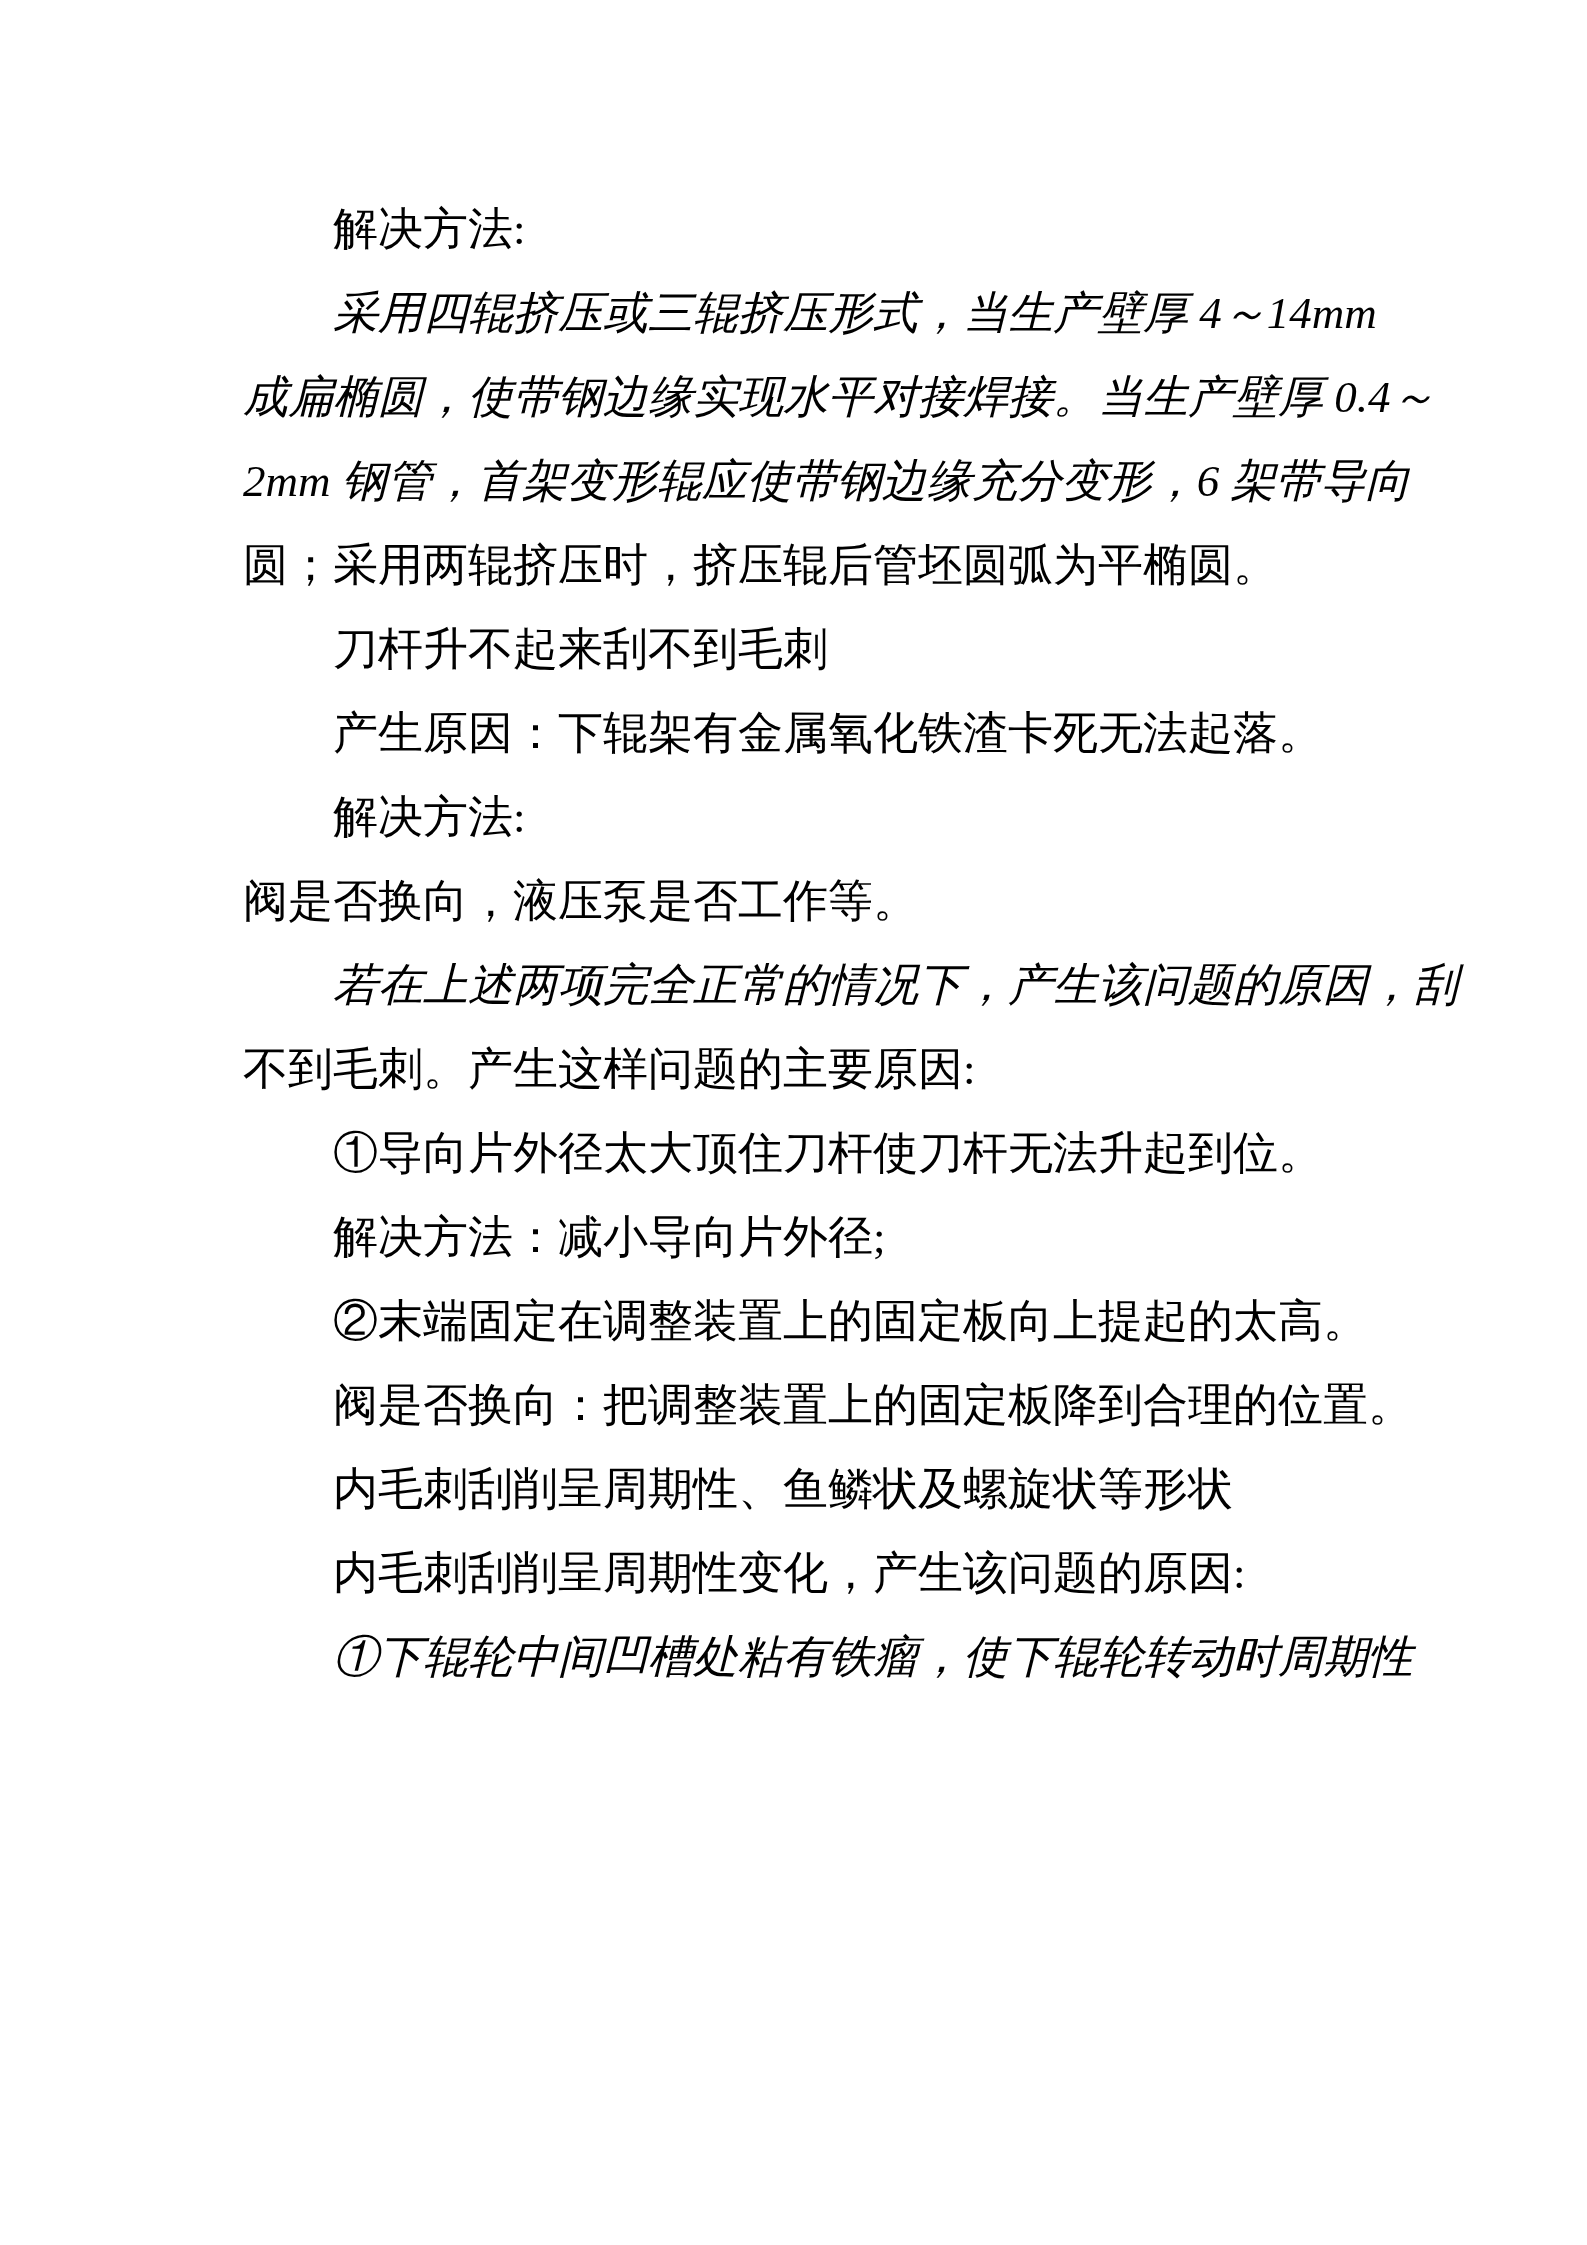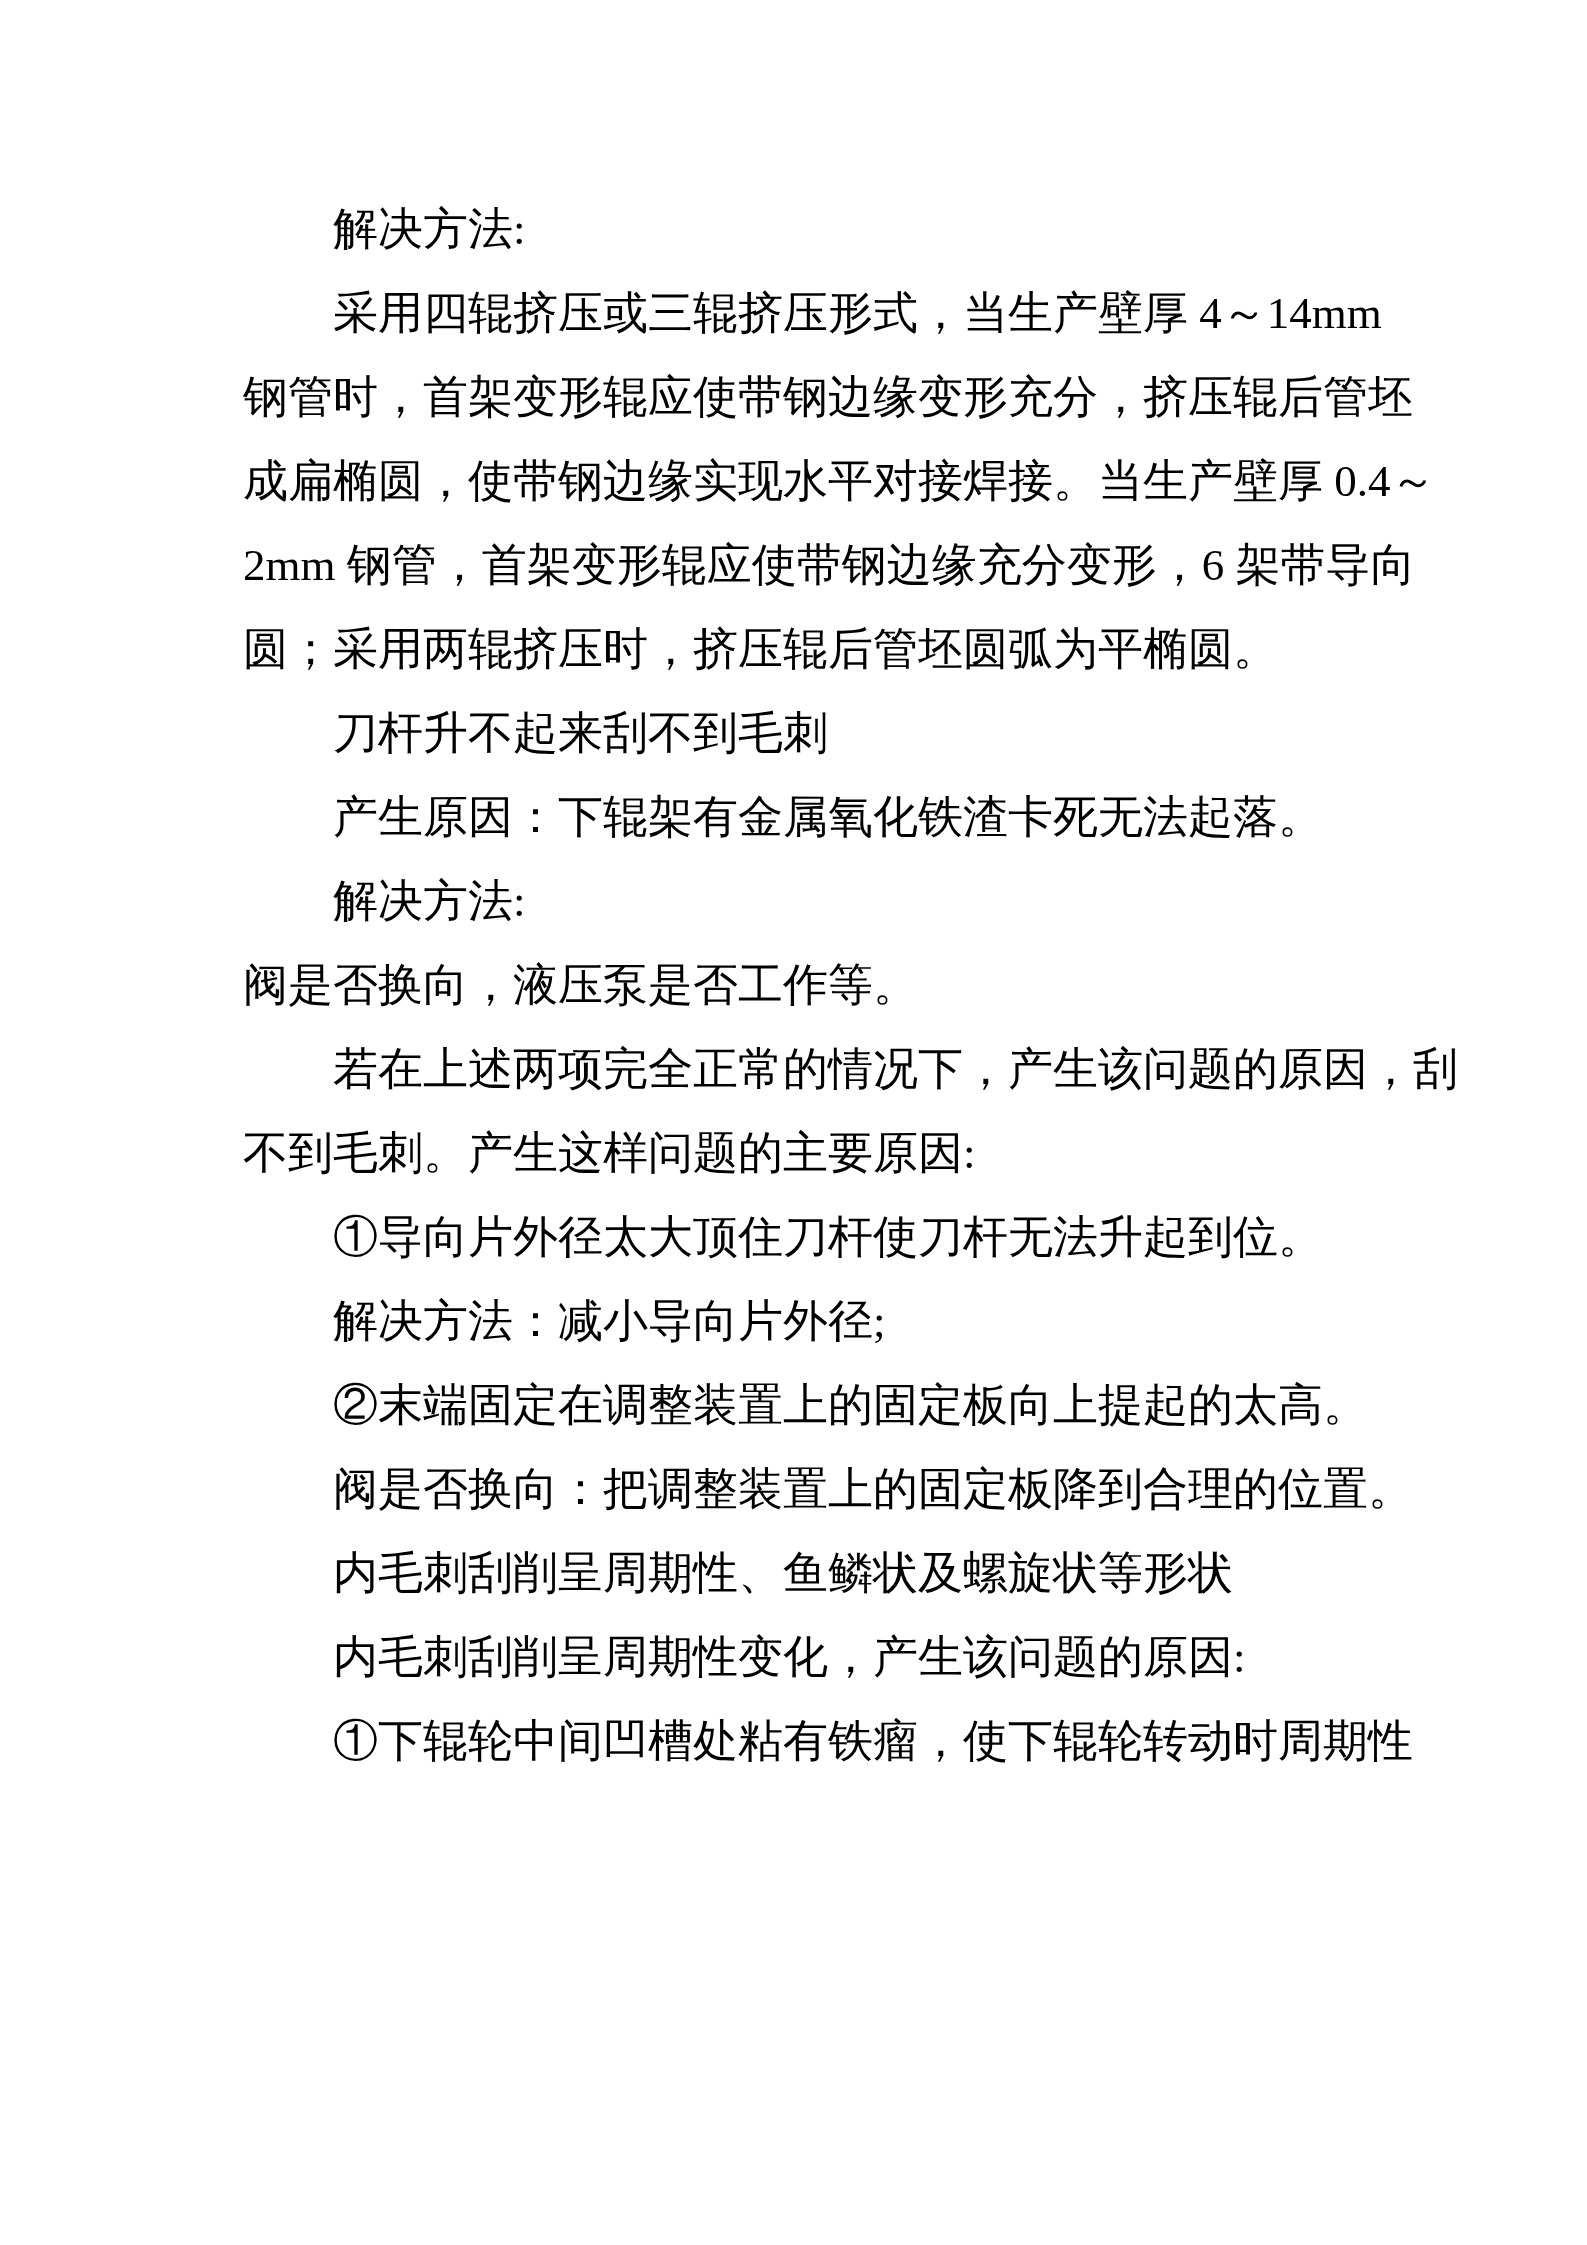--- a/index.html
+++ b/index.html
@@ -30,33 +30,33 @@
     text-align: left;
     font-weight: normal;
     letter-spacing: 0;
   }
   .line.indent {
     padding-left: 90px;
   }
   .line.full {
     text-align: justify;
     text-align-last: justify;
+    font-style: italic;
   }
   .line.bold {
     font-weight: normal;
   }
 </style>
 </head>
 <body>
 
 <div class="page">
   <div class="textblock">
     <div class="line indent">解决方法:</div>
     <div class="line indent full">采用四辊挤压或三辊挤压形式，当生产壁厚 4～14mm</div>
-    <div class="line full">钢管时，首架变形辊应使带钢边缘变形充分，挤压辊后管坯</div>
     <div class="line full">成扁椭圆，使带钢边缘实现水平对接焊接。当生产壁厚 0.4～</div>
     <div class="line full">2mm 钢管，首架变形辊应使带钢边缘充分变形，6 架带导向</div>
     <div class="line">圆；采用两辊挤压时，挤压辊后管坯圆弧为平椭圆。</div>
     <div class="line indent bold">刀杆升不起来刮不到毛刺</div>
     <div class="line indent">产生原因：下辊架有金属氧化铁渣卡死无法起落。</div>
     <div class="line indent">解决方法:</div>
     <div class="line">阀是否换向，液压泵是否工作等。</div>
     <div class="line indent full">若在上述两项完全正常的情况下，产生该问题的原因，刮</div>
     <div class="line">不到毛刺。产生这样问题的主要原因:</div>
     <div class="line indent">①导向片外径太大顶住刀杆使刀杆无法升起到位。</div>

